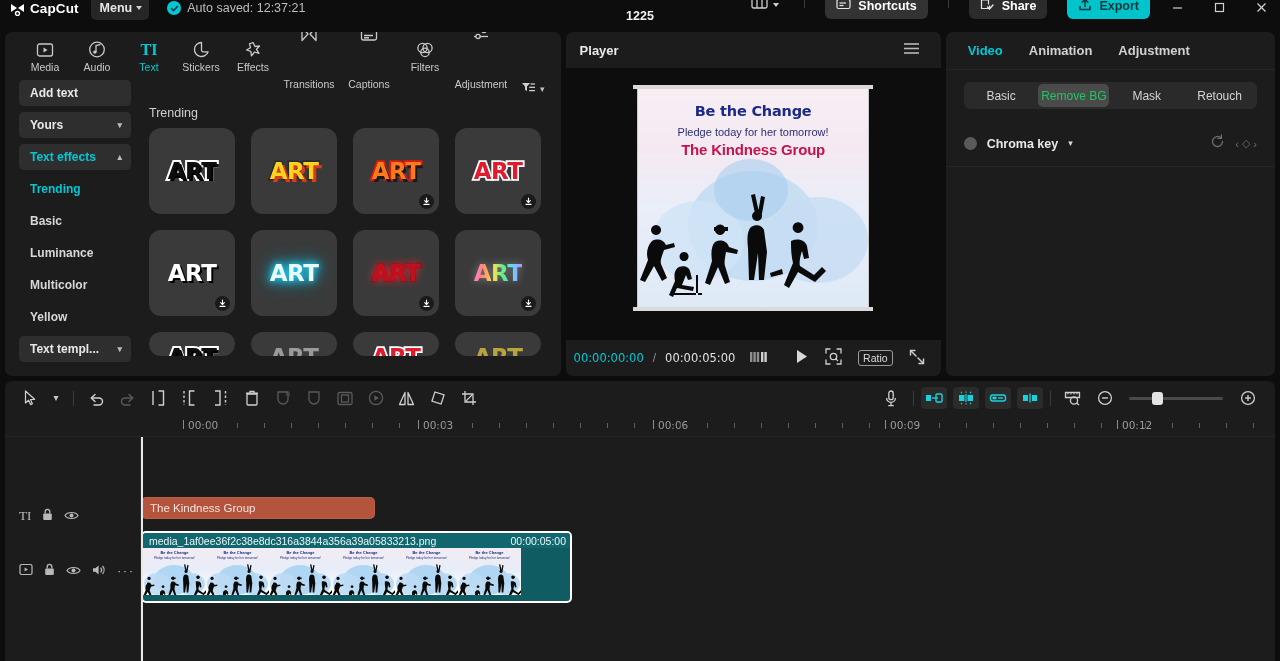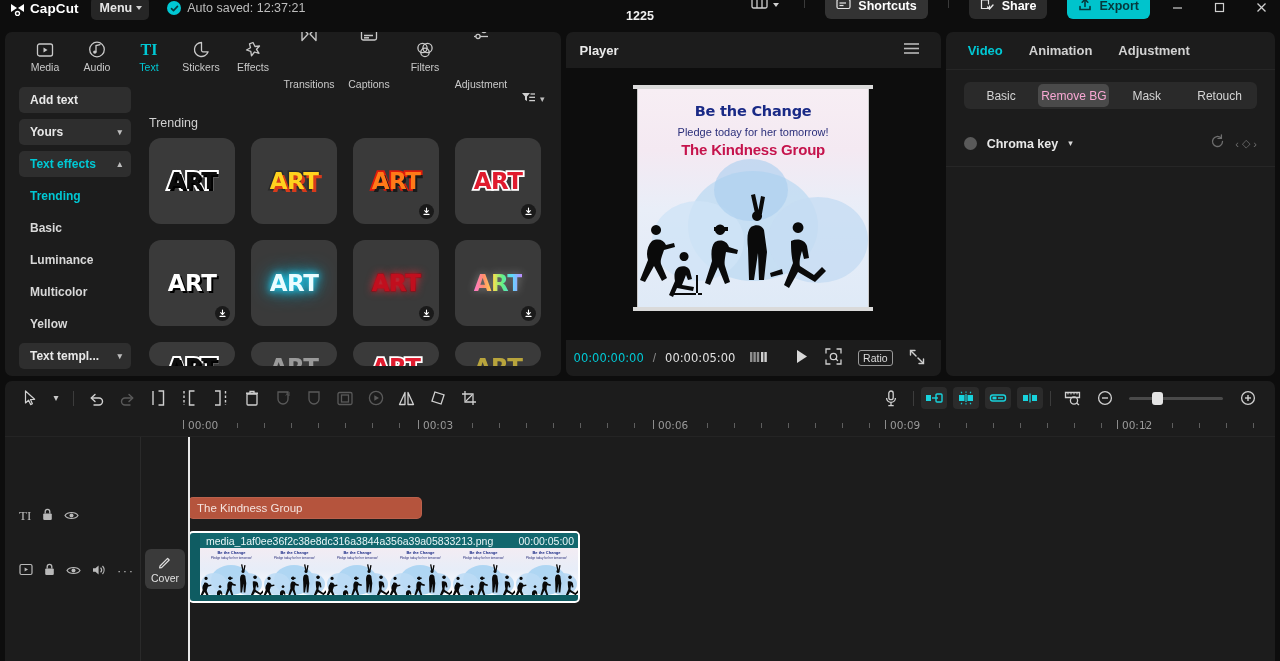--- a/index.html
+++ b/index.html
@@ -64,21 +64,21 @@
   .tabbar { height: 44px; flex: 0 0 44px; display: flex; align-items: center; padding: 2px 12px 0 14px; gap: 0px; }
   .tab {
     width: 52px; display: flex; flex-direction: column; align-items: center; gap: 3px;
     color: #c9c9c9; font-size: 10.5px; padding-top: 2px;
   }
   .tab.wide { width: 60px; gap: 36px; }
   .tab .ticon { height: 19px; display: flex; align-items: flex-end; }
   .tab.active { color: #00c8d4; }
   .tab .tlabel { white-space: nowrap; }
 
-  .panel-body { flex: 1; display: flex; min-height: 0; align-items: center; }
+  .panel-body { flex: 1; display: flex; min-height: 0; }
   .side-list { width: 136px; flex: 0 0 136px; padding: 4px 10px 0 14px; display: flex; flex-direction: column; gap: 6px; overflow: hidden;}
   .side-btn {
     height: 26px; border-radius: 5px; background: #2e2e2e;
     display: flex; align-items: center; justify-content: space-between;
     padding: 0 9px 0 11px; font-size: 12px; font-weight: bold; color: #e8e8e8;
   }
   .side-btn.plain { justify-content: flex-start; }
   .side-btn.active-group { color: #00c8d4; }
   .chev { font-size: 9px; color: #bdbdbd; line-height: 1; }
   .sub-item { height: 26px; display: flex; align-items: center; padding-left: 11px; font-size: 12px; font-weight: bold; color: #d8d8d8; }
@@ -137,21 +137,21 @@
   .right-panel { width: 332px; height: 344px; background: #1c1c1c; border-radius: 7px; margin-right: 5px; display:flex; flex-direction:column;}
   .rp-tabs { height: 38px; flex: 0 0 38px; display: flex; align-items: center; gap: 26px; padding: 0 22px; border-bottom: 1px solid #262626;}
   .rp-tab { font-size: 13px; color: #d2d2d2; font-weight: 700;}
   .rp-tab.active { color: #00c8d4; }
   .seg-wrap { padding: 12px 18px 0 18px; }
   .seg {
     height: 27px; background: #2a2a2a; border-radius: 6px; display: flex; align-items: center;
     padding: 2px; gap: 2px;
   }
   .seg-item { flex: 1; height: 23px; border-radius: 5px; display: flex; align-items: center; justify-content: center; font-size: 12px; color: #d4d4d4; }
-  .seg-item.active { background: #4a4a4a; color: #f9a8d4; }
+  .seg-item.active { background: #4a4a4a; color: #22c55e; }
   .rp-row { height: 46px; display: flex; align-items: center; padding: 0 18px; gap: 10px; border-bottom: 1px solid #262626; }
   .rp-row:first-of-type { border-top: 1px solid #262626;}
   .toggle { width: 13px; height: 13px; border-radius: 50%; background: #5a5a5a; flex: 0 0 13px;}
   .rp-label { font-size: 12.5px; font-weight: bold; color: #e8e8e8; }
   .rp-row .spacer { margin-left: auto; display:flex; align-items:center; gap:10px; color:#6e6e6e;}
   .kf { display: flex; align-items: center; gap: 3px; color: #6e6e6e; font-size: 11px;}
 
   
   .timeline { flex: 1; display: flex; flex-direction: column; background: #1c1c1c; margin: 5px 5px 0 5px; border-radius: 7px 7px 0 0; min-height: 0;}
   .tl-toolbar { height: 34px; flex: 0 0 34px; display: flex; align-items: center; padding: 0 12px 0 10px; gap: 0; }
@@ -893,36 +893,28 @@
               </svg></span>
           <span><svg width="14" height="12" viewBox="0 0 14 12">
                 <path d="M1 4.2 h2.4 L6.6 1.5 v9 L3.4 7.8 H1 z" fill="#b9b9b9"></path>
                 <path d="M8.6 3.6 a3.6 3.6 0 0 1 0 4.8" fill="none" stroke="#b9b9b9" stroke-width="1.2"></path>
                 <path d="M10.5 2 a6 6 0 0 1 0 8" fill="none" stroke="#b9b9b9" stroke-width="1.2"></path>
               </svg></span>
           <span style="letter-spacing:1.5px;font-size:13px;color:#b9b9b9;line-height:8px">···</span>
         </div>
       </div>
 
-      <div class="gutter">
-        <div class="cover-btn" style="top:112px">
-          <span><svg width="14" height="14" viewBox="0 0 14 14">
-                <path d="M2 11 L9.6 3.4 L11.2 5 L3.6 12.6 L1.6 13 z" fill="none" stroke="#e0e0e0" stroke-width="1.2" stroke-linejoin="round"></path>
-              </svg></span>
-          <span>Cover</span>
-        </div>
-      </div>
 
       <div class="lane">
 
         <div class="clip-text" style="left:0px; top:60px; width:234px; height:22px;">
           <span>The Kindness Group</span>
         </div>
 
-        <div class="clip-video" style="left:0px; top:94px; width:392px; height:72px;padding-left:10px;">
+        <div class="clip-video" style="left:0px; top:94px; width:431px; height:72px;">
           <div class="cv-head">
             <span>media_1af0ee36f2c38e8dc316a3844a356a39a05833213.png</span>
             <span style="padding-left:6px">00:00:05:00</span>
           </div>
           <div class="cv-strip">
             <div class="frame">
                 <span class="ft">Be the Change</span>
                 <span class="fs">Pledge today for her tomorrow!</span>
               <svg width="63" height="47" viewBox="0 0 63 47" style="position:absolute;top:0;left:0">
                   <ellipse cx="31" cy="32" rx="20" ry="15" fill="#a9d3f2" opacity=".9"></ellipse>

